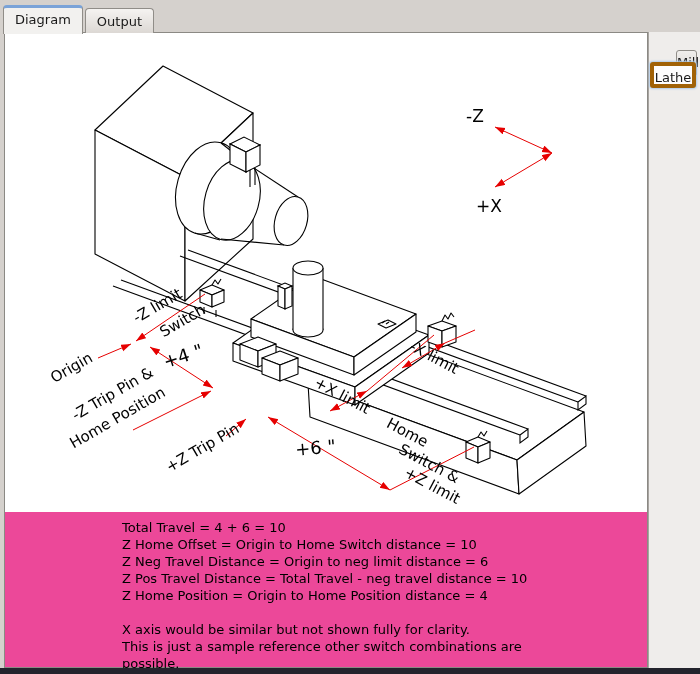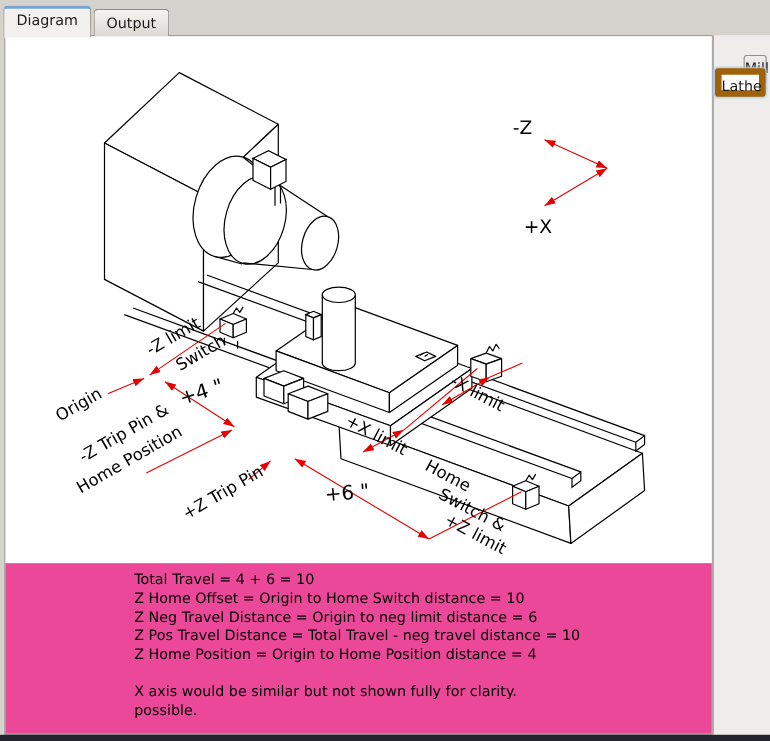--- a/index.html
+++ b/index.html
@@ -38,21 +38,21 @@
     background:#efedeb;border-left:1px solid #a8a5a1;
   }
   .rtab{position:absolute;text-align:center;font-size:13px;color:#1a1a1a;box-sizing:border-box;}
   .rtab-mill{
     left:3px;top:18px;width:21px;height:25px;line-height:23px;
     background:linear-gradient(#f0eeec,#d9d5d1);
     border:1px solid #908d88;border-radius:3px 3px 0 0;margin-left:24px;
   }
   .rtab-lathe{
     left:1px;top:30px;width:46px;height:26px;line-height:24px;
-    background:#fdfdfd;border:6px solid #a16207;border-radius:3px;
+    background:#fdfdfd;border:4px solid #a16207;border-radius:3px;
     box-shadow:0 0 2px 1px #aecbe8;
   }
   
   .bottom-bar{position:absolute;left:0;top:668px;width:700px;height:6px;background:#23232d;}
   svg text{font-family:"DejaVu Sans","Liberation Sans",sans-serif;fill:#000;}
 </style>
 </head>
 <body>
 
 <div class="tabs">
@@ -201,20 +201,21 @@
 </div>
 
 <div class="notes">
   <div class="note-line">Total Travel = 4 + 6 = 10</div>
   <div class="note-line">Z Home Offset = Origin to Home Switch distance = 10</div>
   <div class="note-line">Z Neg Travel Distance = Origin to neg limit distance = 6</div>
   <div class="note-line">Z Pos Travel Distance = Total Travel - neg travel distance = 10</div>
   <div class="note-line">Z Home Position = Origin to Home Position distance = 4</div>
   <div class="note-line"></div>
   <div class="note-line">X axis would be similar but not shown fully for clarity.</div>
+  <div class="note-line">This is just a sample reference other switch combinations are</div>
   <div class="note-line">possible.</div>
 </div>
 
 <div class="right-strip">
   <div class="rtab rtab-mill">Mill</div>
   <div class="rtab rtab-lathe">Lathe</div>
 </div>
 
 <div class="bottom-bar"></div>
 

